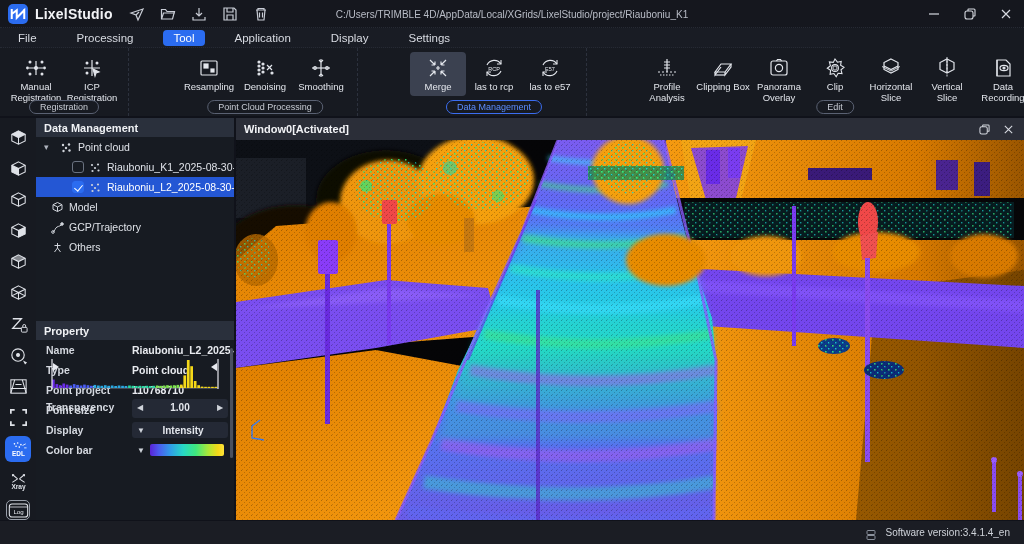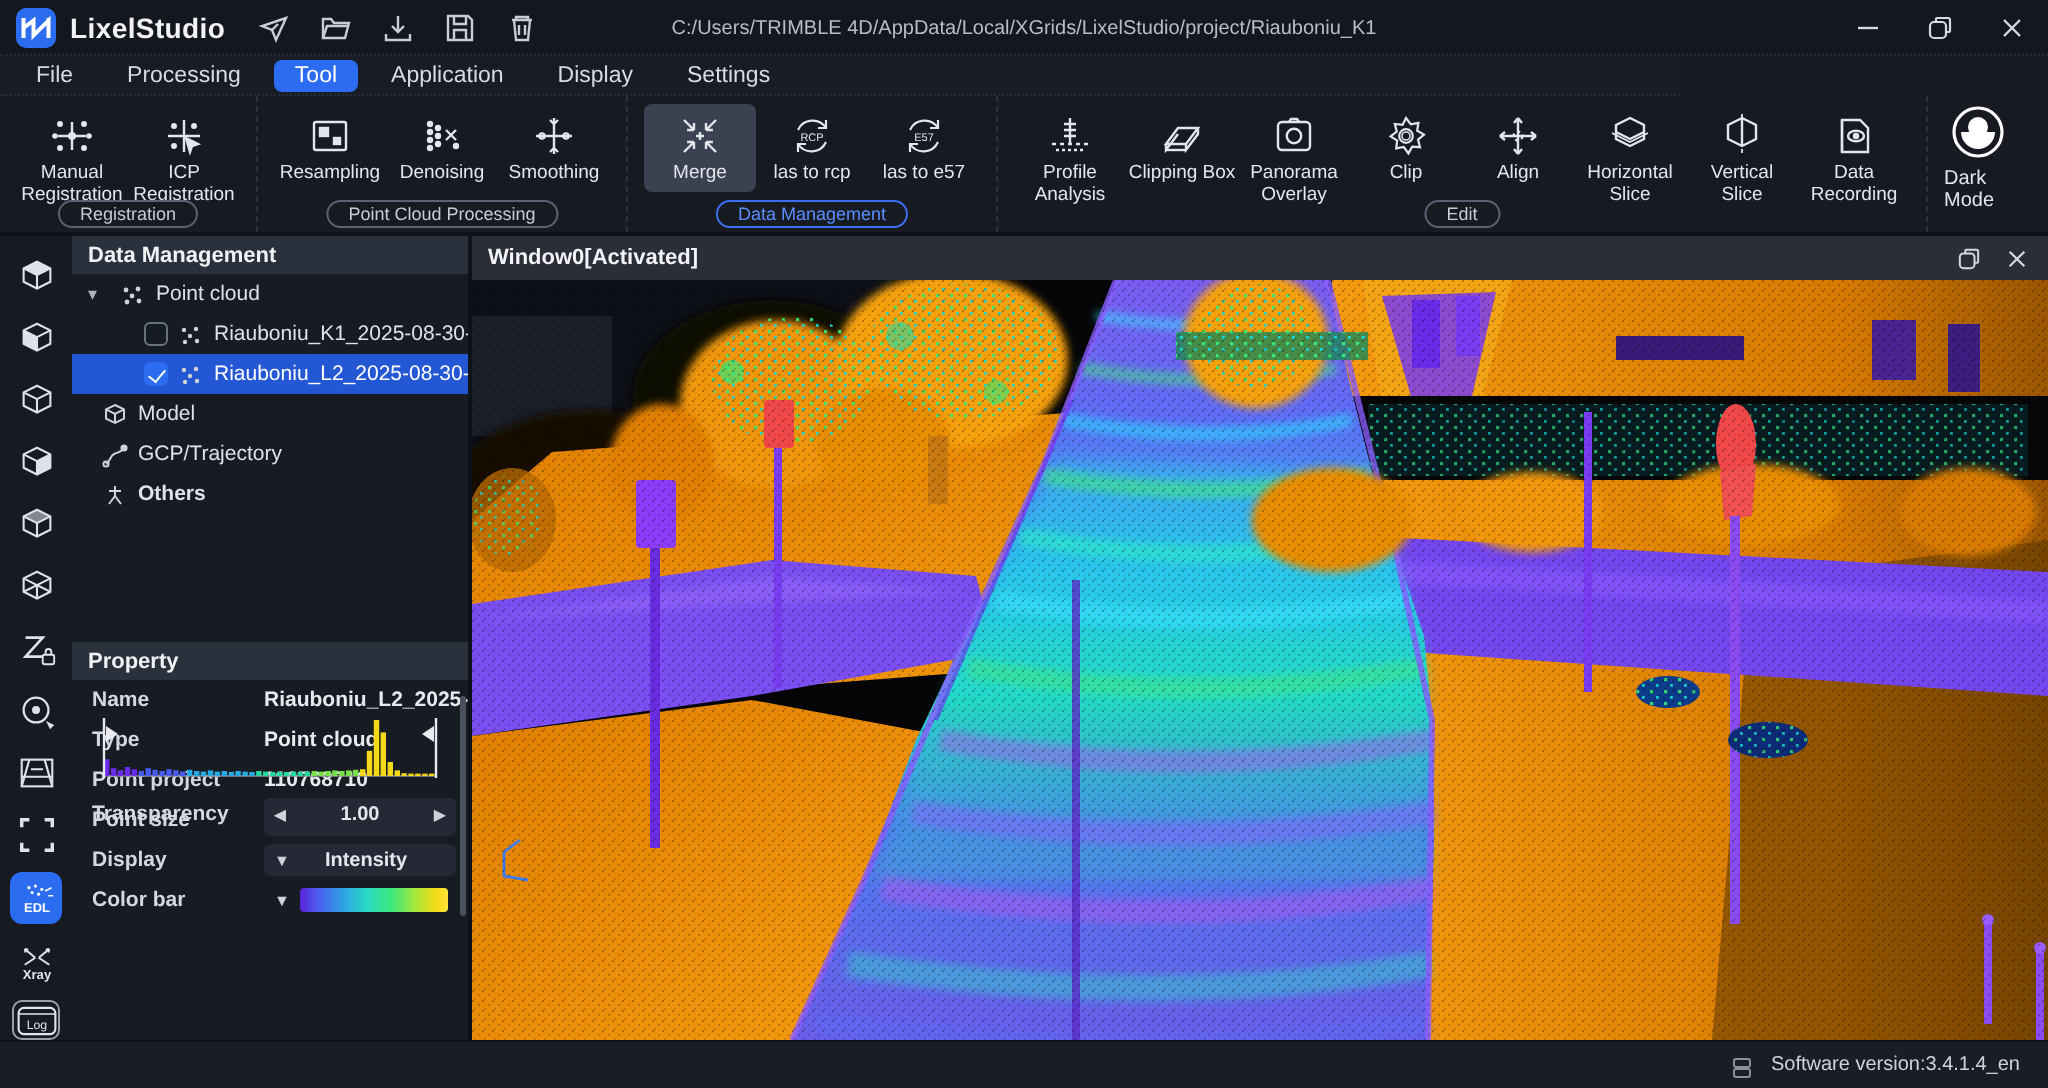--- a/index.html
+++ b/index.html
@@ -13,26 +13,26 @@
   .appname{margin-left:7px;font-size:14px;font-weight:bold;color:#f2f3f6;letter-spacing:.2px;}
   .tb-icons{display:flex;align-items:center;gap:14px;margin-left:16px;}
   .tb-icon{width:17px;height:17px;color:#c9cdd6;display:flex;align-items:center;justify-content:center;cursor:pointer;}
   .tb-icon svg{width:16px;height:16px;}
   .title-path{position:absolute;left:50%;transform:translateX(-50%);top:0;height:28px;display:flex;align-items:center;font-size:10px;color:#b9bdc7;white-space:nowrap;}
   .winctl{position:absolute;right:0;top:0;height:28px;display:flex;align-items:center;}
   .winbtn{width:36px;height:28px;display:flex;align-items:center;justify-content:center;color:#d6d9e0;cursor:pointer;}
   .winbtn svg{width:12px;height:12px;}
 
   
-  .menubar{position:absolute;left:0;top:28px;width:840px;height:20px;background:#191c24;display:flex;align-items:center;gap:7px;padding-left:8px;border-bottom:1px dotted #262a34;}
+  .menubar{position:absolute;left:0;top:28px;width:840px;height:20px;background:#191c24;display:flex;align-items:center;gap:20px;padding-left:8px;border-bottom:1px dotted #262a34;}
   .menu-item{font-size:11.5px;color:#d8dbe2;padding:2px 10px;border-radius:4px;cursor:pointer;}
   .menu-item.active{background:#2b6cf0;color:#fff;}
 
   
-  .toolbar{position:absolute;left:0;top:48px;width:1024px;height:70px;background:#171a21;display:flex;align-items:stretch;border-bottom:2px solid #10121a;}
+  .toolbar{position:absolute;left:0;top:48px;width:1024px;height:70px;background:#171a21;display:flex;align-items:stretch;border-bottom:2px solid #10121a;gap:44px;}
   .tgroup{position:relative;display:flex;align-items:flex-start;justify-content:center;padding:4px 8px 14px 8px;border-right:1px dashed #2c313d;}
   .tgroup:last-of-type{border-right:none;}
   .tgroup-label{position:absolute;bottom:2px;left:50%;transform:translateX(-50%);font-size:9px;color:#c8ccd4;border:1px solid #5a6172;border-radius:8px;padding:0 10px;line-height:12px;white-space:nowrap;background:#171a21;}
   .tgroup-label.accent{color:#5b8dff;border-color:#3b6df0;}
   .tbtn{width:56px;display:flex;flex-direction:column;align-items:center;gap:1px;padding:3px 1px;border-radius:4px;cursor:pointer;}
   .tbtn.sel{background:#3b4150;}
   .tbtn .ticon{width:26px;height:26px;color:#e3e6ec;display:flex;align-items:center;justify-content:center;}
   .tbtn .ticon svg{width:24px;height:24px;}
   .tbtn .tlabel{font-size:9.5px;line-height:1.12;text-align:center;color:#e3e6ec;white-space:pre-line;}
   .darkmode{margin-left:auto;border-right:none;display:flex;flex-direction:column;align-items:center;justify-content:center;padding:0 18px 8px 8px;}
@@ -316,30 +316,20 @@
               <path d="M12 3l2.4 3.2 3.8-.8-.6 3.9 3.4 2-3 2.5 1 3.8-3.9-.3-1.9 3.4-2.3-3.2-3.8.7.5-3.9-3.3-2.1 3.1-2.4-1-3.8 3.9.4z"></path>
               <circle cx="12" cy="12" r="3.4"></circle>
               <path d="M10 12a2 2 0 0 1 4 0a2 2 0 0 1-4 0" stroke-width=".8"></path>
             </svg>
         </div>
         <div class="tlabel">Clip</div>
       </div>
       <div class="tbtn">
         <div class="ticon">
           <svg viewBox="0 0 24 24" fill="none" stroke="currentColor" stroke-width="1.2">
-              <path d="M12 3v18M3 12h18"></path>
-              <path d="M12 3l-2 2.5M12 3l2 2.5M12 21l-2-2.5M12 21l2-2.5M3 12l2.5-2M3 12l2.5 2M21 12l-2.5-2M21 12l-2.5 2"></path>
-              <circle cx="12" cy="12" r="2.2" stroke-dasharray="1.6 1.6"></circle>
-            </svg>
-        </div>
-        <div class="tlabel">Align</div>
-      </div>
-      <div class="tbtn">
-        <div class="ticon">
-          <svg viewBox="0 0 24 24" fill="none" stroke="currentColor" stroke-width="1.2">
               <path d="M12 3l7 3.5v7L12 17l-7-3.5v-7z"></path>
               <path d="M5 10l7 3.5 7-3.5"></path>
               <path d="M3 10.5l9 4.5 9-4.5" stroke-width=".9"></path>
             </svg>
         </div>
         <div class="tlabel">Horizontal
 Slice</div>
       </div>
       <div class="tbtn">
         <div class="ticon">
@@ -527,21 +517,21 @@
       <div class="trow" style="padding-left:14px;">
         <span class="node-icon">
           <svg viewBox="0 0 13 13" fill="none" stroke="currentColor" stroke-width="1">
               <path d="M2 11c2-1 2-4 4-5s4-1 5-3"></path>
               <circle cx="11" cy="3" r="1.3" fill="currentColor"></circle>
               <circle cx="2" cy="11" r="1.3"></circle>
             </svg>
         </span>
         <span>GCP/Trajectory</span>
       </div>
-      <div class="trow" style="padding-left:14px;font-weight:bold;">
+      <div class="trow" style="padding-left:14px;">
         <span class="node-icon">
           <svg viewBox="0 0 13 13" fill="none" stroke="currentColor" stroke-width="1">
               <path d="M6.5 2v5M6.5 7l-3 4M6.5 7l3 4M3.5 4.5h6"></path>
             </svg>
         </span>
         <span>Others</span>
       </div>
     </div>
 
     <div class="prop-header-wrap">

